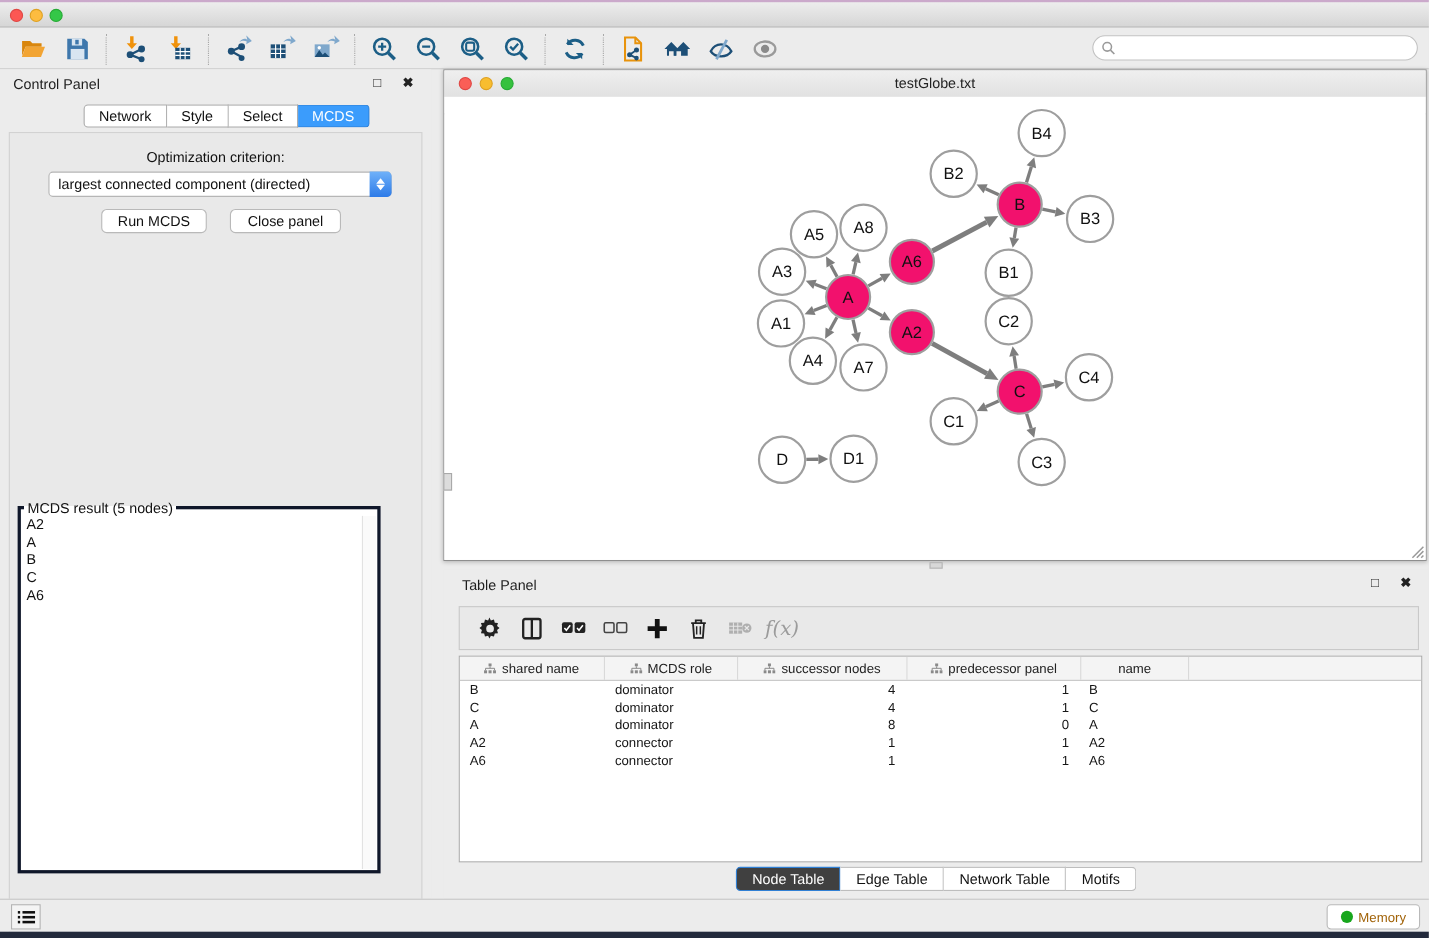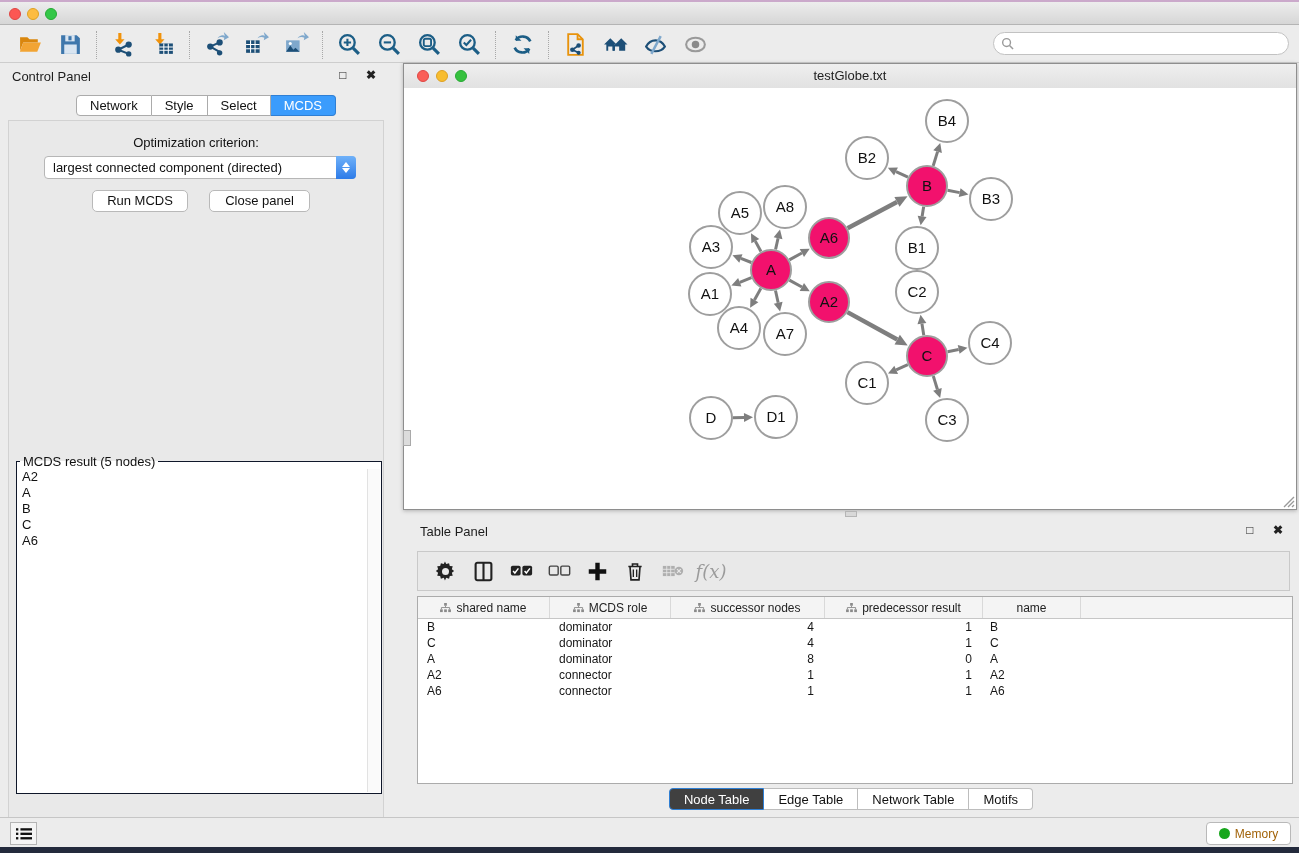--- a/index.html
+++ b/index.html
@@ -49,22 +49,22 @@
   .dd-stepper { width:20px; height:23px; margin:-1px -1px -1px 0; border-radius:0 4px 4px 0;
     background:linear-gradient(#6FB1F9,#2D7BE8); display:flex; flex-direction:column;
     align-items:center; justify-content:center; gap:1px; }
   .dd-stepper i { width:0; height:0; border-left:4px solid transparent; border-right:4px solid transparent; }
   .dd-up   { border-bottom:5px solid #fff; }
   .dd-down { border-top:5px solid #fff; }
   .cp-btn { position:absolute; top:127px; height:22px; background:#fff; border:1px solid #B9B9B9;
     border-radius:5px; font-size:13px; color:#111; text-align:center; line-height:20px; }
   .btn-run   { left:92px;  width:96px; }
   .btn-close { left:209px; width:101px; }
-  .result-box { position:absolute; left:16px; top:391px; width:366px; height:340px;
-    border:1px solid #0f172a; background:#fff; }
+  .result-box { position:absolute; left:16px; top:391px; width:330px; height:340px;
+    border:3px solid #0f172a; background:#fff; }
   .result-box legend { font-size:13px; color:#111; margin-left:3px; padding:0 3px; background:transparent; }
   fieldset.result-box { background:#fff; }
   .result-list { position:absolute; left:1px; top:0px; right:14px; bottom:1px; background:#fff; overflow:hidden; }
   .mcds-item { font-size:13px; line-height:16px; padding-left:4px; color:#111; }
   .result-scroll { position:absolute; right:1px; top:0; bottom:1px; width:13px; background:#FAFAFA; border-left:1px solid #E2E2E2; }
 
   
   .netwin { position:absolute; left:403px; top:63px; width:894px; height:447px;
     background:#fff; border:1px solid #8E8E8E; box-shadow:0 1px 4px rgba(0,0,0,.25); }
   .net-titlebar { position:relative; height:40px; background:linear-gradient(#EFEFEF,#D9D9D9);
@@ -532,21 +532,21 @@
         <span>successor nodes</span>
       </div>
       <div class="hcell c3">
         <svg width="11" height="10" viewBox="0 0 12 11">
             <rect x="4.5" y="0" width="3" height="3" fill="#8A8A8A"></rect>
             <rect x="0" y="7" width="3" height="3" fill="#8A8A8A"></rect>
             <rect x="4.5" y="7" width="3" height="3" fill="#8A8A8A"></rect>
             <path d="M6 3v2M1.5 7V5h9v2" stroke="#8A8A8A" fill="none"></path>
             <rect x="9" y="7" width="3" height="3" fill="#8A8A8A"></rect>
           </svg>
-        <span>predecessor result</span>
+        <span>predecessor panel</span>
       </div>
       <div class="hcell c4">
         <span>name</span>
       </div>
     </div>
     <div>
         <div class="trow">
           <div class="tcell c0">B</div>
           <div class="tcell c1">dominator</div>
           <div class="tcell c2">4</div>

